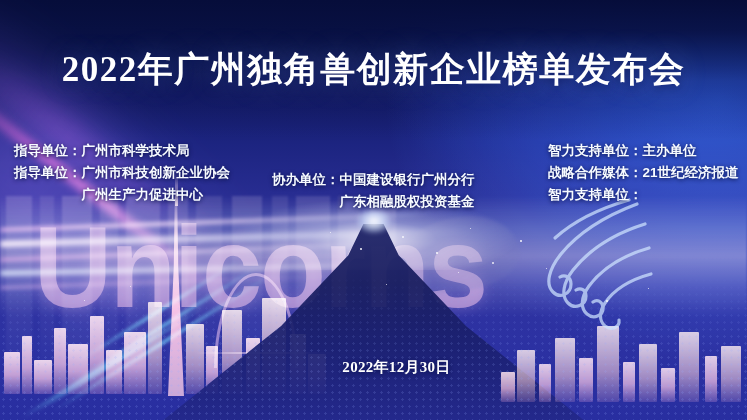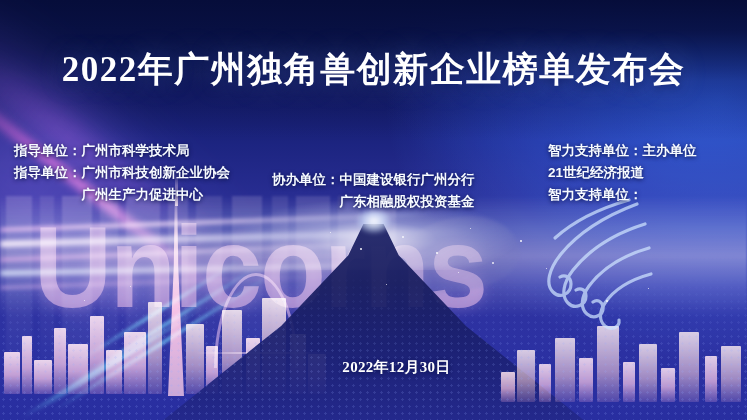--- a/index.html
+++ b/index.html
@@ -377,20 +377,21 @@
           <span class="lbl pad">协办单位：</span>
           <span class="val">广东相融股权投资基金</span>
         </div>
       </div>
     <div class="col col-right" id="col-2">
         <div class="line">
           <span class="lbl">智力支持单位：</span>
           <span class="val">主办单位</span>
         </div>
         <div class="line">
+          <span class="lbl">战略合作媒体：</span>
           <span class="val">21世纪经济报道</span>
         </div>
         <div class="line">
           <span class="lbl">智力支持单位：</span>
         </div>
       </div>
   </div>
 
   <div class="date">2022年12月30日</div>
 </div>

